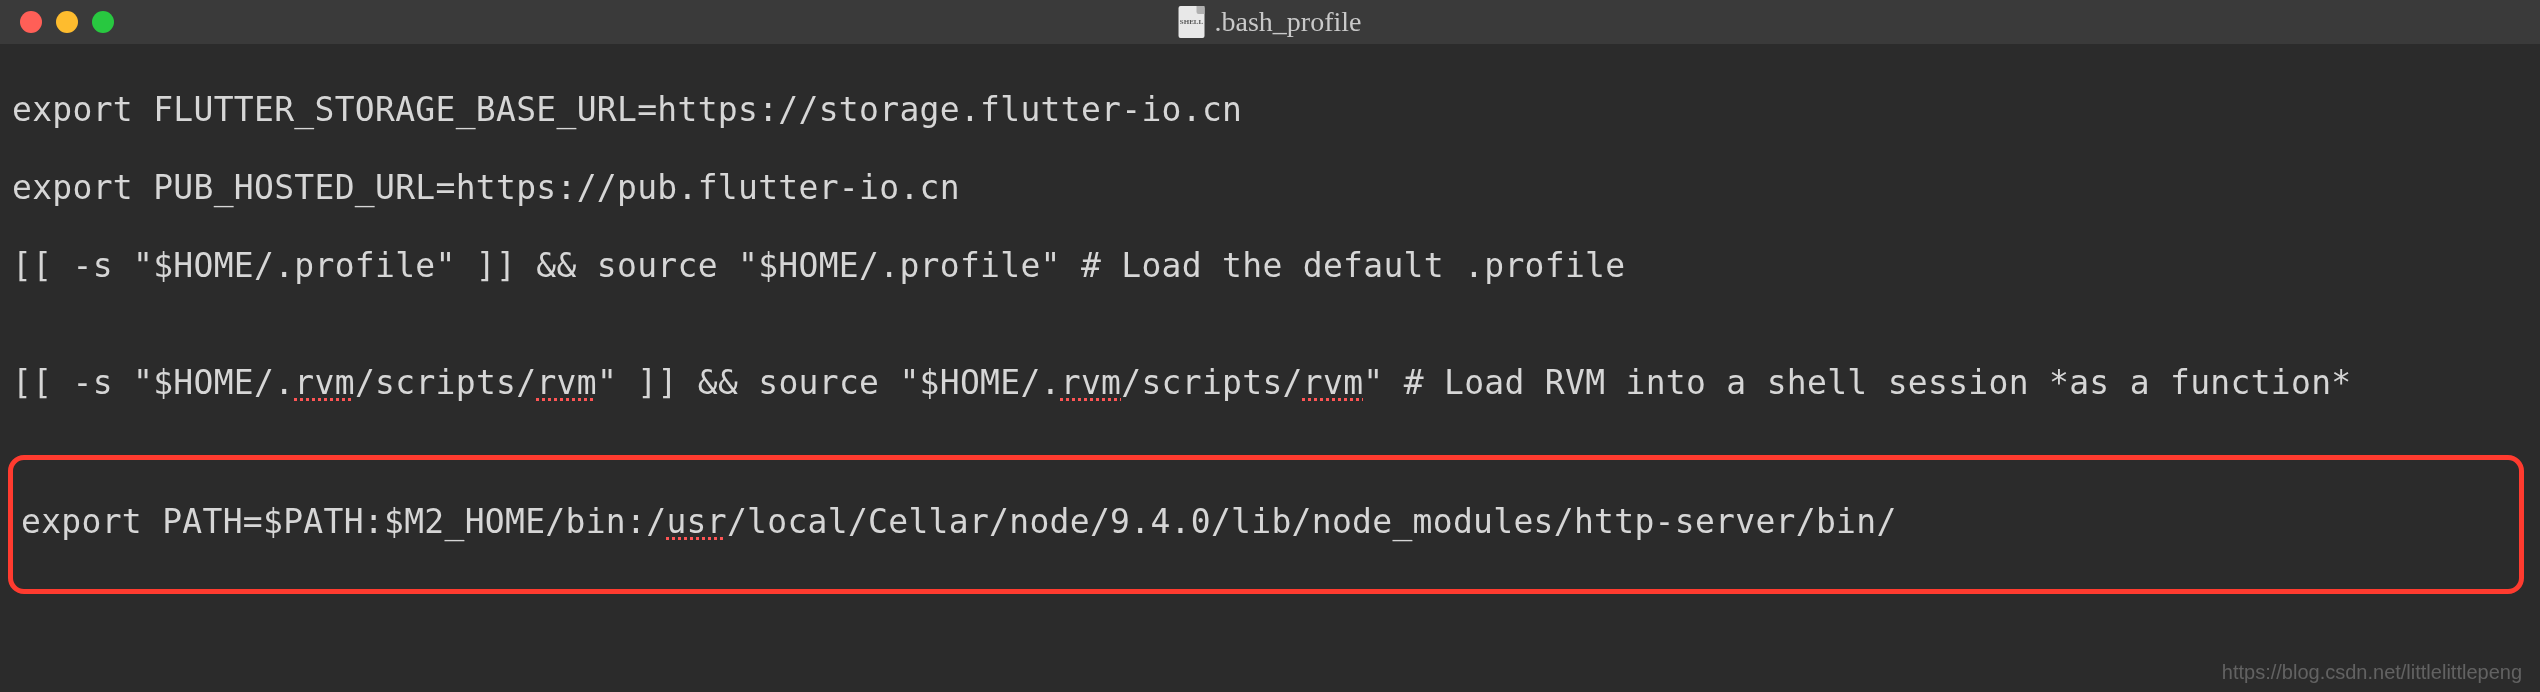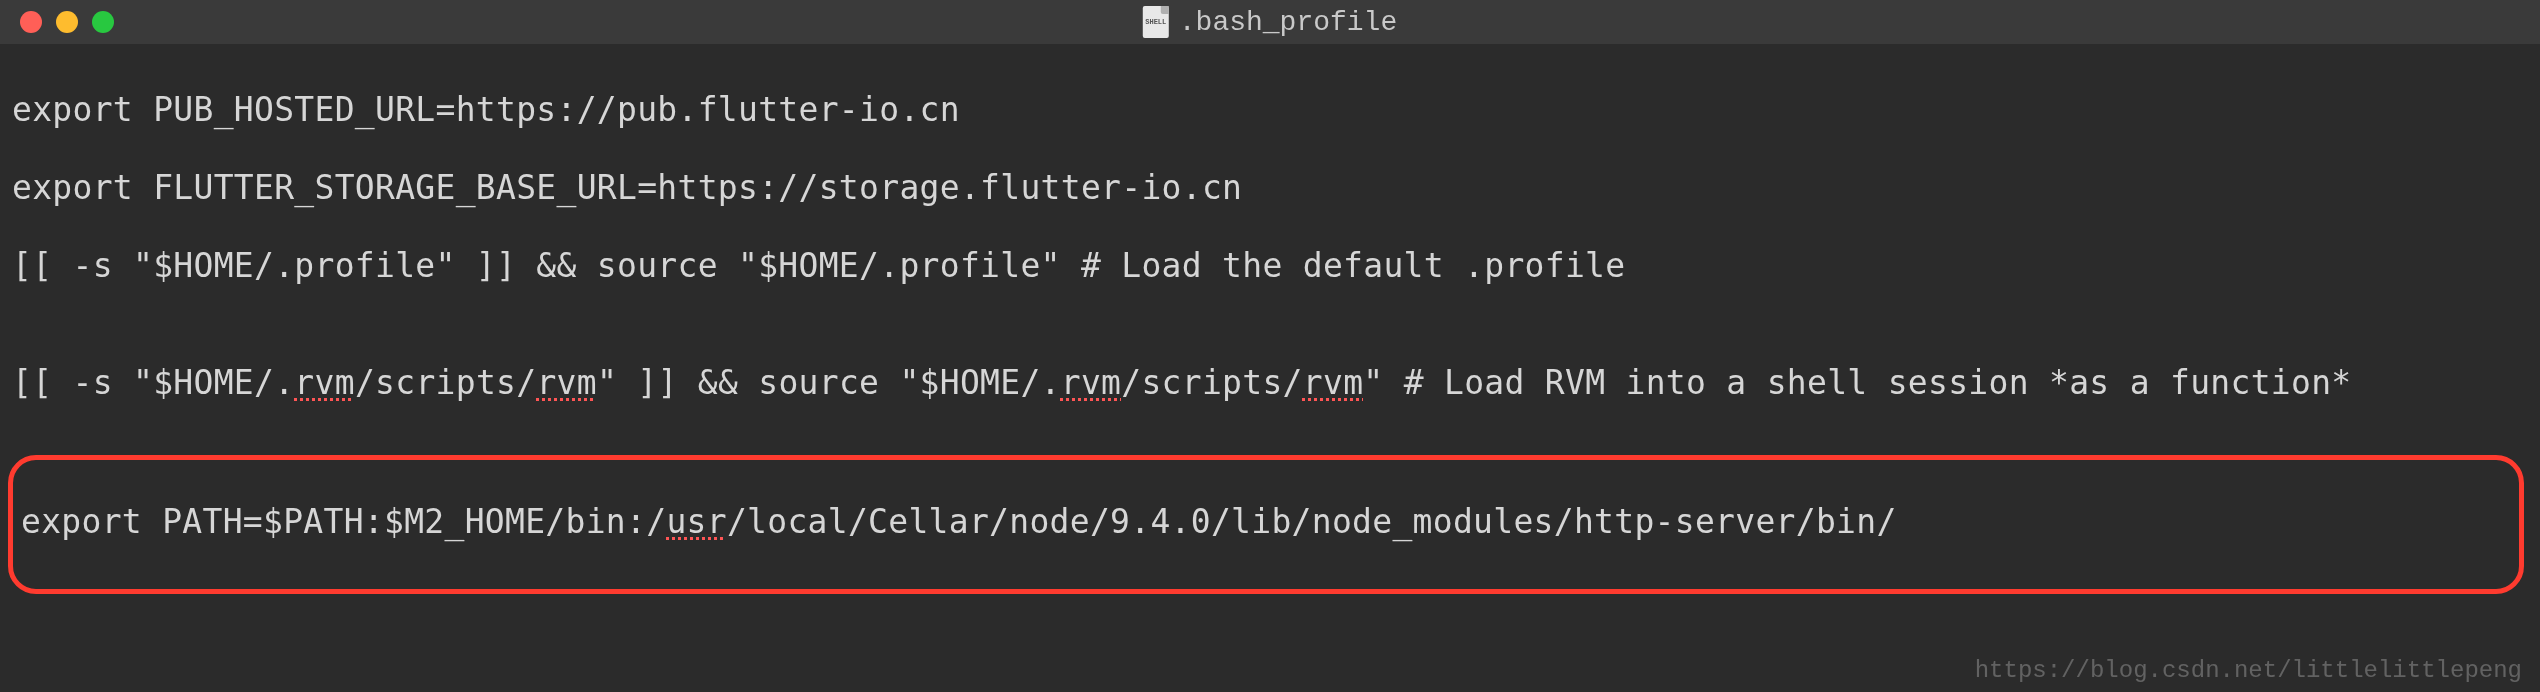--- a/index.html
+++ b/index.html
@@ -33,21 +33,21 @@
     .light.green { background: #28c840; }
     .title-center {
       position: absolute;
       left: 50%;
       transform: translateX(-50%);
       display: flex;
       align-items: center;
       gap: 10px;
       color: #c9c9c9;
       font-size: 28px;
-      font-family: Liberation Mono, monospace;
+      font-family: Liberation Serif, serif;
     }
     .file-icon {
       width: 26px;
       height: 32px;
       background: #e8e8e8;
       border-radius: 2px;
       position: relative;
       display: flex;
       align-items: center;
       justify-content: center;
@@ -88,53 +88,53 @@
       vertical-align: middle;
       height: 30px;
       background: repeating-linear-gradient(90deg, #d6d6d6 0 28px, #2b2b2b 28px 42px);
       width: 230px;
       border-radius: 2px;
       position: relative;
       top: -3px;
     }
     .highlight-box {
       border: 5px solid #ff3b2f;
-      border-radius: 28px;
+      border-radius: 16px;
       padding: 4px 8px 8px 8px;
       margin: 14px 4px 16px -4px;
     }
     .watermark {
       position: absolute;
       bottom: 8px;
       right: 18px;
-      font-size: 24px;
+      font-size: 20px;
       color: rgba(200,200,200,0.35);
-      font-family: Liberation Mono, monospace;
+      font-family: Liberation Sans, sans-serif;
     }
   </style>
 </head>
 <body>
 
 <div class="titlebar">
   <div class="traffic-lights">
     <div class="light red"></div>
     <div class="light yellow"></div>
     <div class="light green"></div>
   </div>
   <div class="title-center">
     <span class="file-icon">
         <span class="file-icon-label">SHELL</span>
       </span>
     <span>.bash_profile</span>
   </div>
 </div>
 
 <div class="editor">
+<span class="line">export FLUTTER_STORAGE_BASE_URL=https://storage.flutter-io.cn</span>
 <span class="line">export PUB_HOSTED_URL=https://pub.flutter-io.cn</span>
-<span class="line">export FLUTTER_STORAGE_BASE_URL=https://storage.flutter-io.cn</span>
 <span class="line">[[ -s "$HOME/.profile" ]] &amp;&amp; source "$HOME/.profile" # Load the default .profile</span>
 <span class="line"></span>
 <span class="line"><span>[[ -s "$HOME/.</span><span class="spellwave">rvm</span><span>/scripts/</span><span class="spellwave">rvm</span><span>" ]] &amp;&amp; source "$HOME/.</span><span class="spellwave">rvm</span><span>/scripts/</span><span class="spellwave">rvm</span><span>" # Load RVM into a shell session *as a function*</span></span>
 <div class="highlight-box">
 <span class="line"><span>export PATH=$PATH:$M2_HOME/bin:/</span><span class="spellwave">usr</span><span>/local/Cellar/node/9.4.0/lib/node_modules/http-server/bin/</span></span>
 </div>
 </div>
 
 <div class="watermark">https://blog.csdn.net/littlelittlepeng</div>
 

